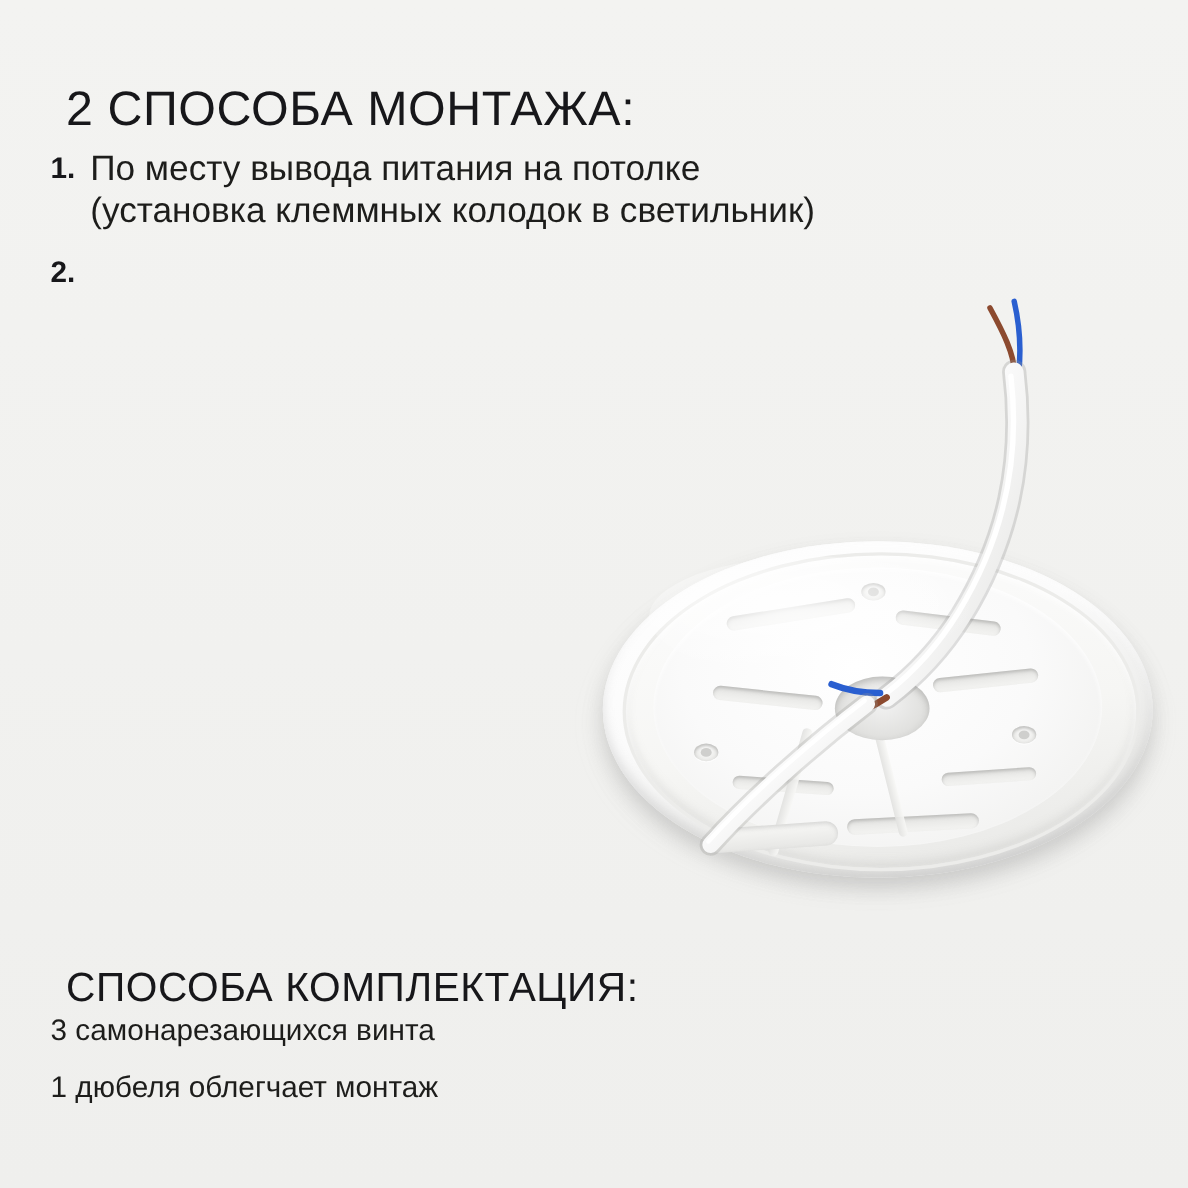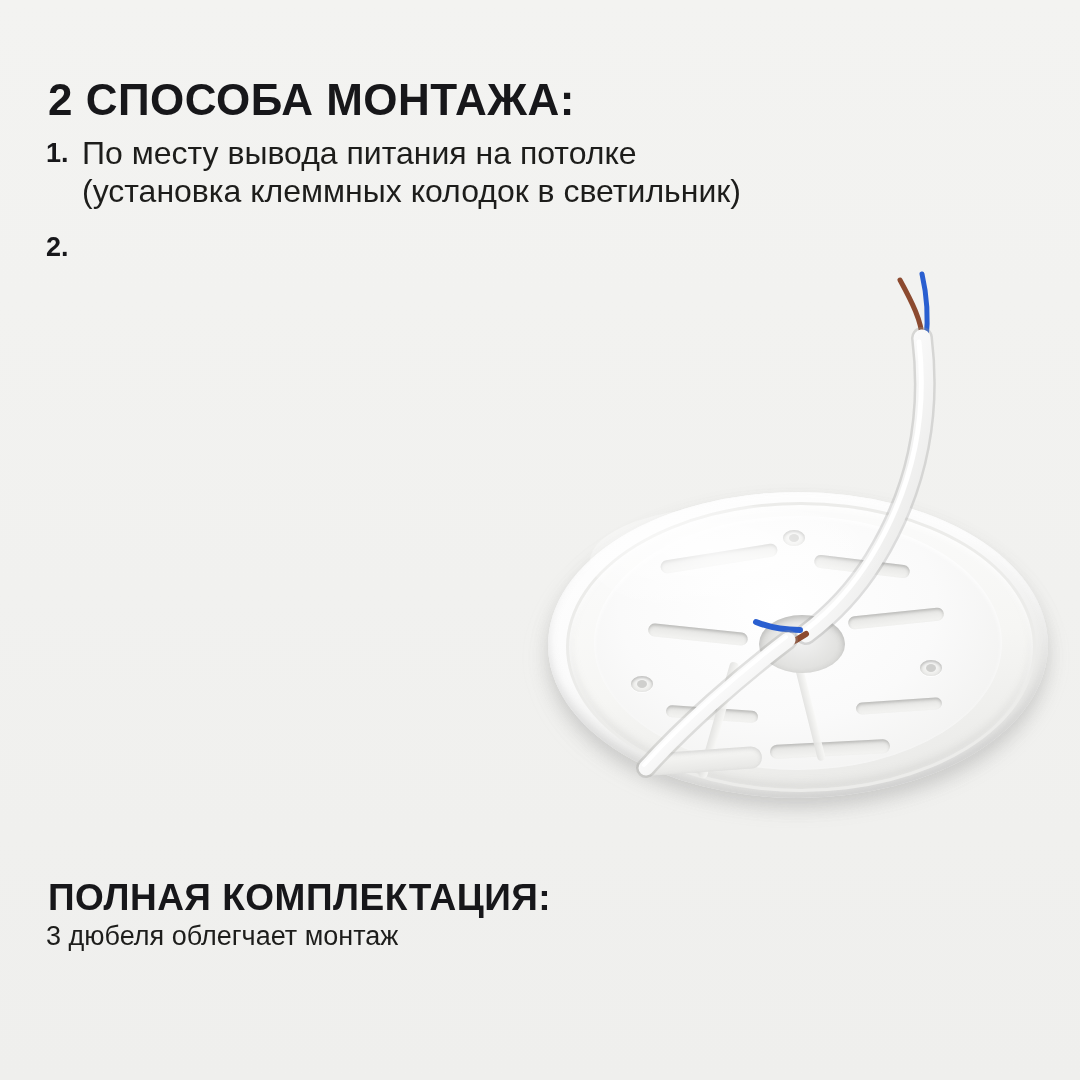--- a/index.html
+++ b/index.html
@@ -20,23 +20,24 @@
   .page {
     position: relative;
     width: 1080px;
     height: 1080px;
     background: linear-gradient(180deg, #f3f3f1 0%, #f1f1ef 55%, #efefed 100%);
   }
 
   
   .heading {
     position: absolute;
-    font-weight: bold;
+    font-weight: normal;
     letter-spacing: 0.5px;
     color: #17171a;
+    margin-left: 12px;
   }
 
   #heading-methods {
     left: 48px;
     top: 46px;
     font-size: 44px;
     line-height: 50px;
   }
 
   #heading-kit {
@@ -307,19 +308,20 @@
       <path d="M 330 400 C 312 400 296 396 286 392" stroke="#2a5fd0" stroke-width="6" fill="none" stroke-linecap="round"></path>
 
       <path d="M 318 410 C 268 448 214 496 176 538" stroke="rgba(150,150,148,0.28)" stroke-width="20" fill="none" stroke-linecap="round"></path>
       <path d="M 318 410 C 268 448 214 496 176 538" stroke="url(#sheathGrad)" stroke-width="15" fill="none" stroke-linecap="round"></path>
       <path d="M 316 407 C 266 445 212 493 174 535" stroke="rgba(255,255,255,0.95)" stroke-width="4" fill="none" stroke-linecap="round"></path>
     </svg>
 
     <div class="gloss"></div>
   </div>
 
-  <h2 class="heading" id="heading-kit">ПОЛНАЯ КОМПЛЕКТАЦИЯ:</h2>
+  <h2 class="heading" id="heading-kit">СПОСОБА КОМПЛЕКТАЦИЯ:</h2>
 
   <div class="kit-list">
-    <div class="kit-item">3 дюбеля облегчает монтаж</div>
+    <div class="kit-item">3 самонарезающихся винта</div>
+    <div class="kit-item">1 дюбеля облегчает монтаж</div>
   </div>
 
 </div>
 
 </body></html>

